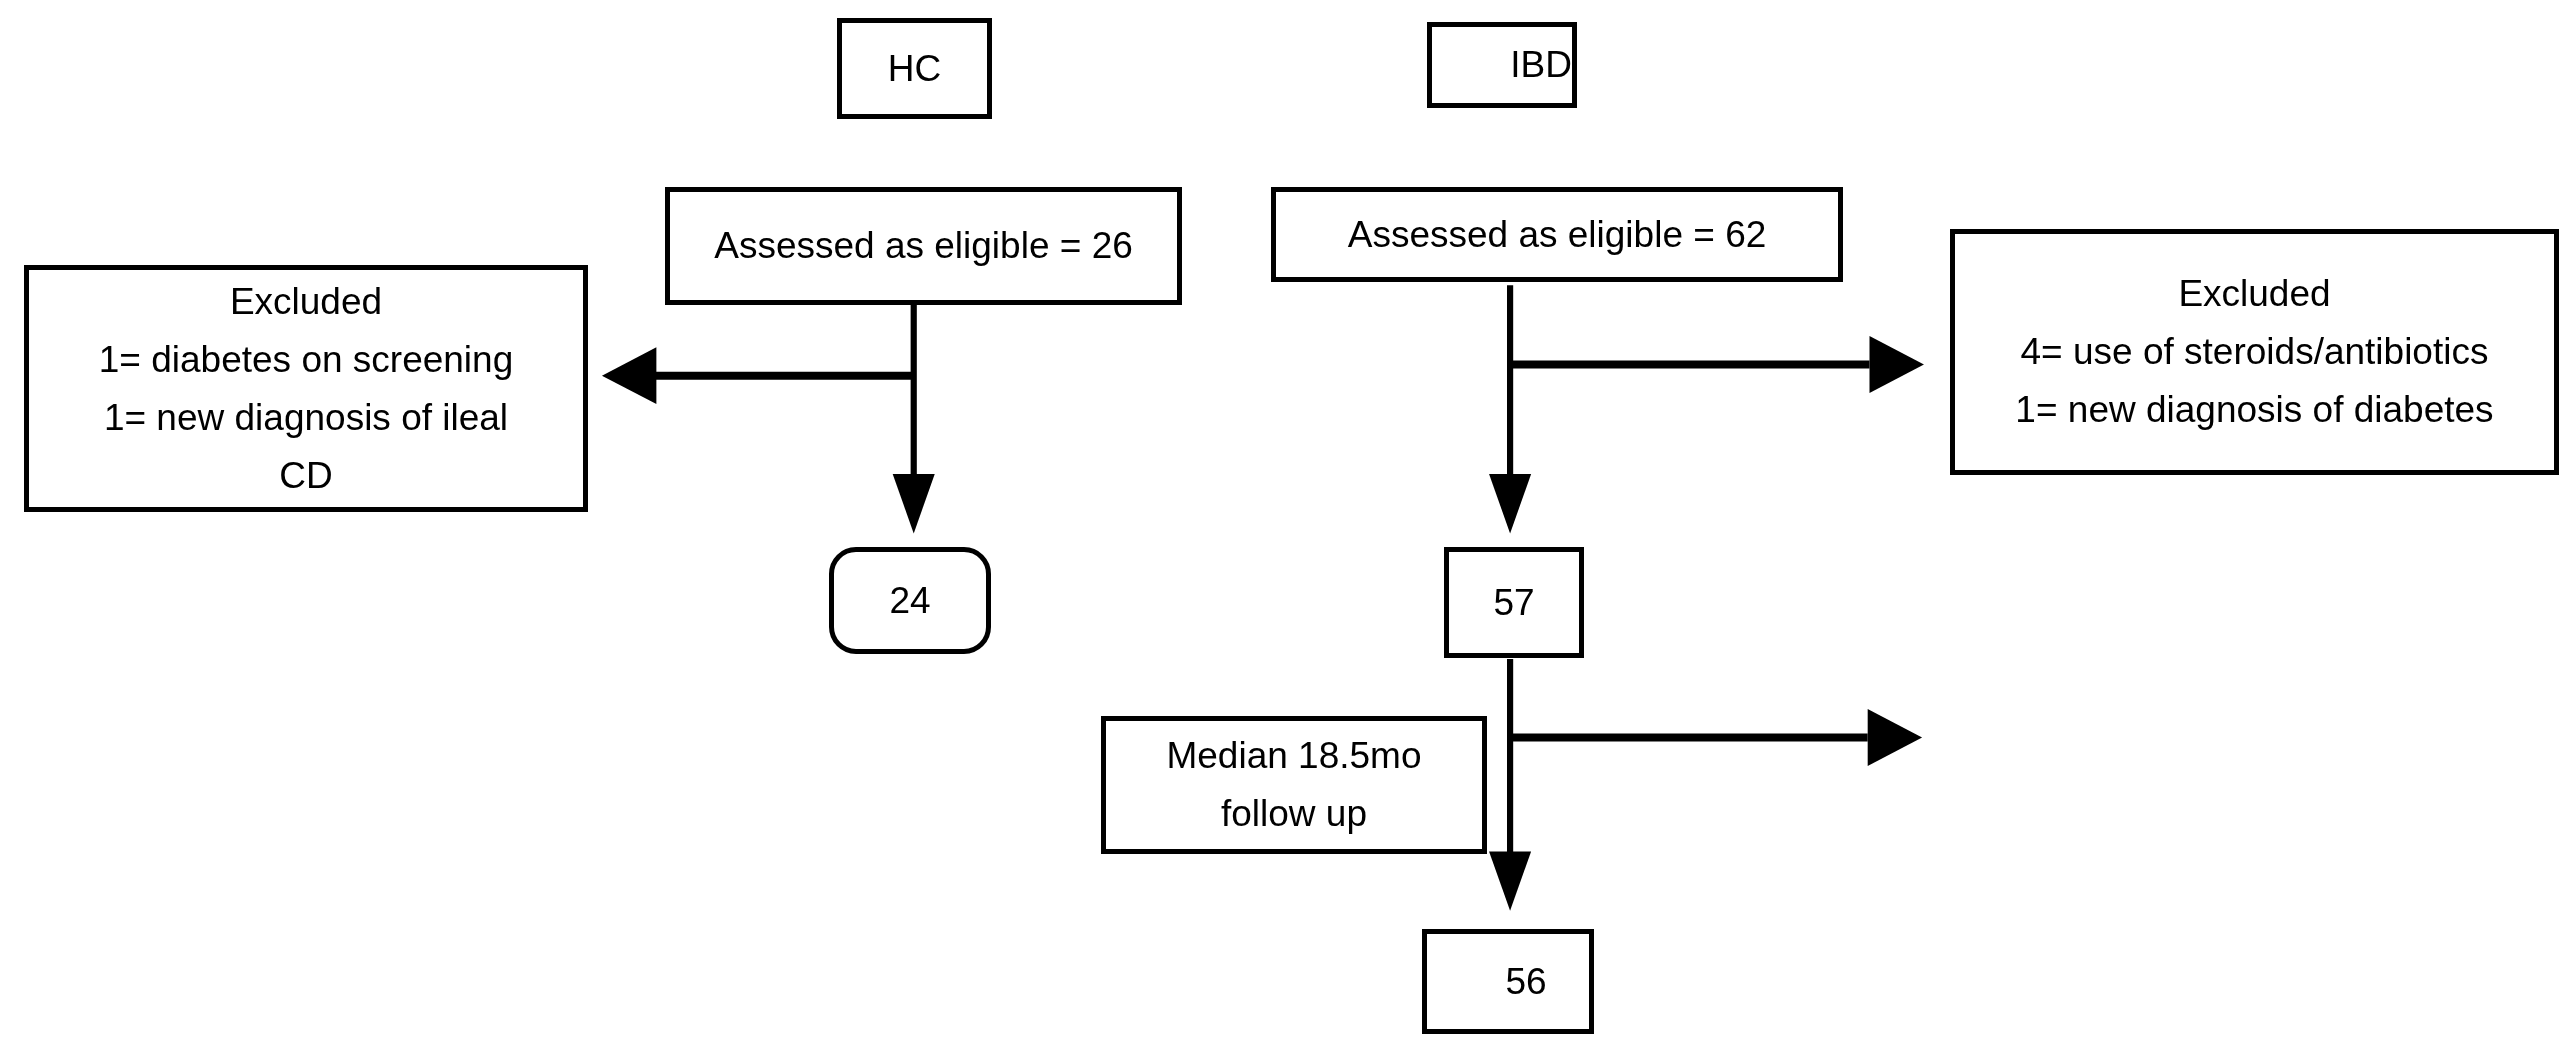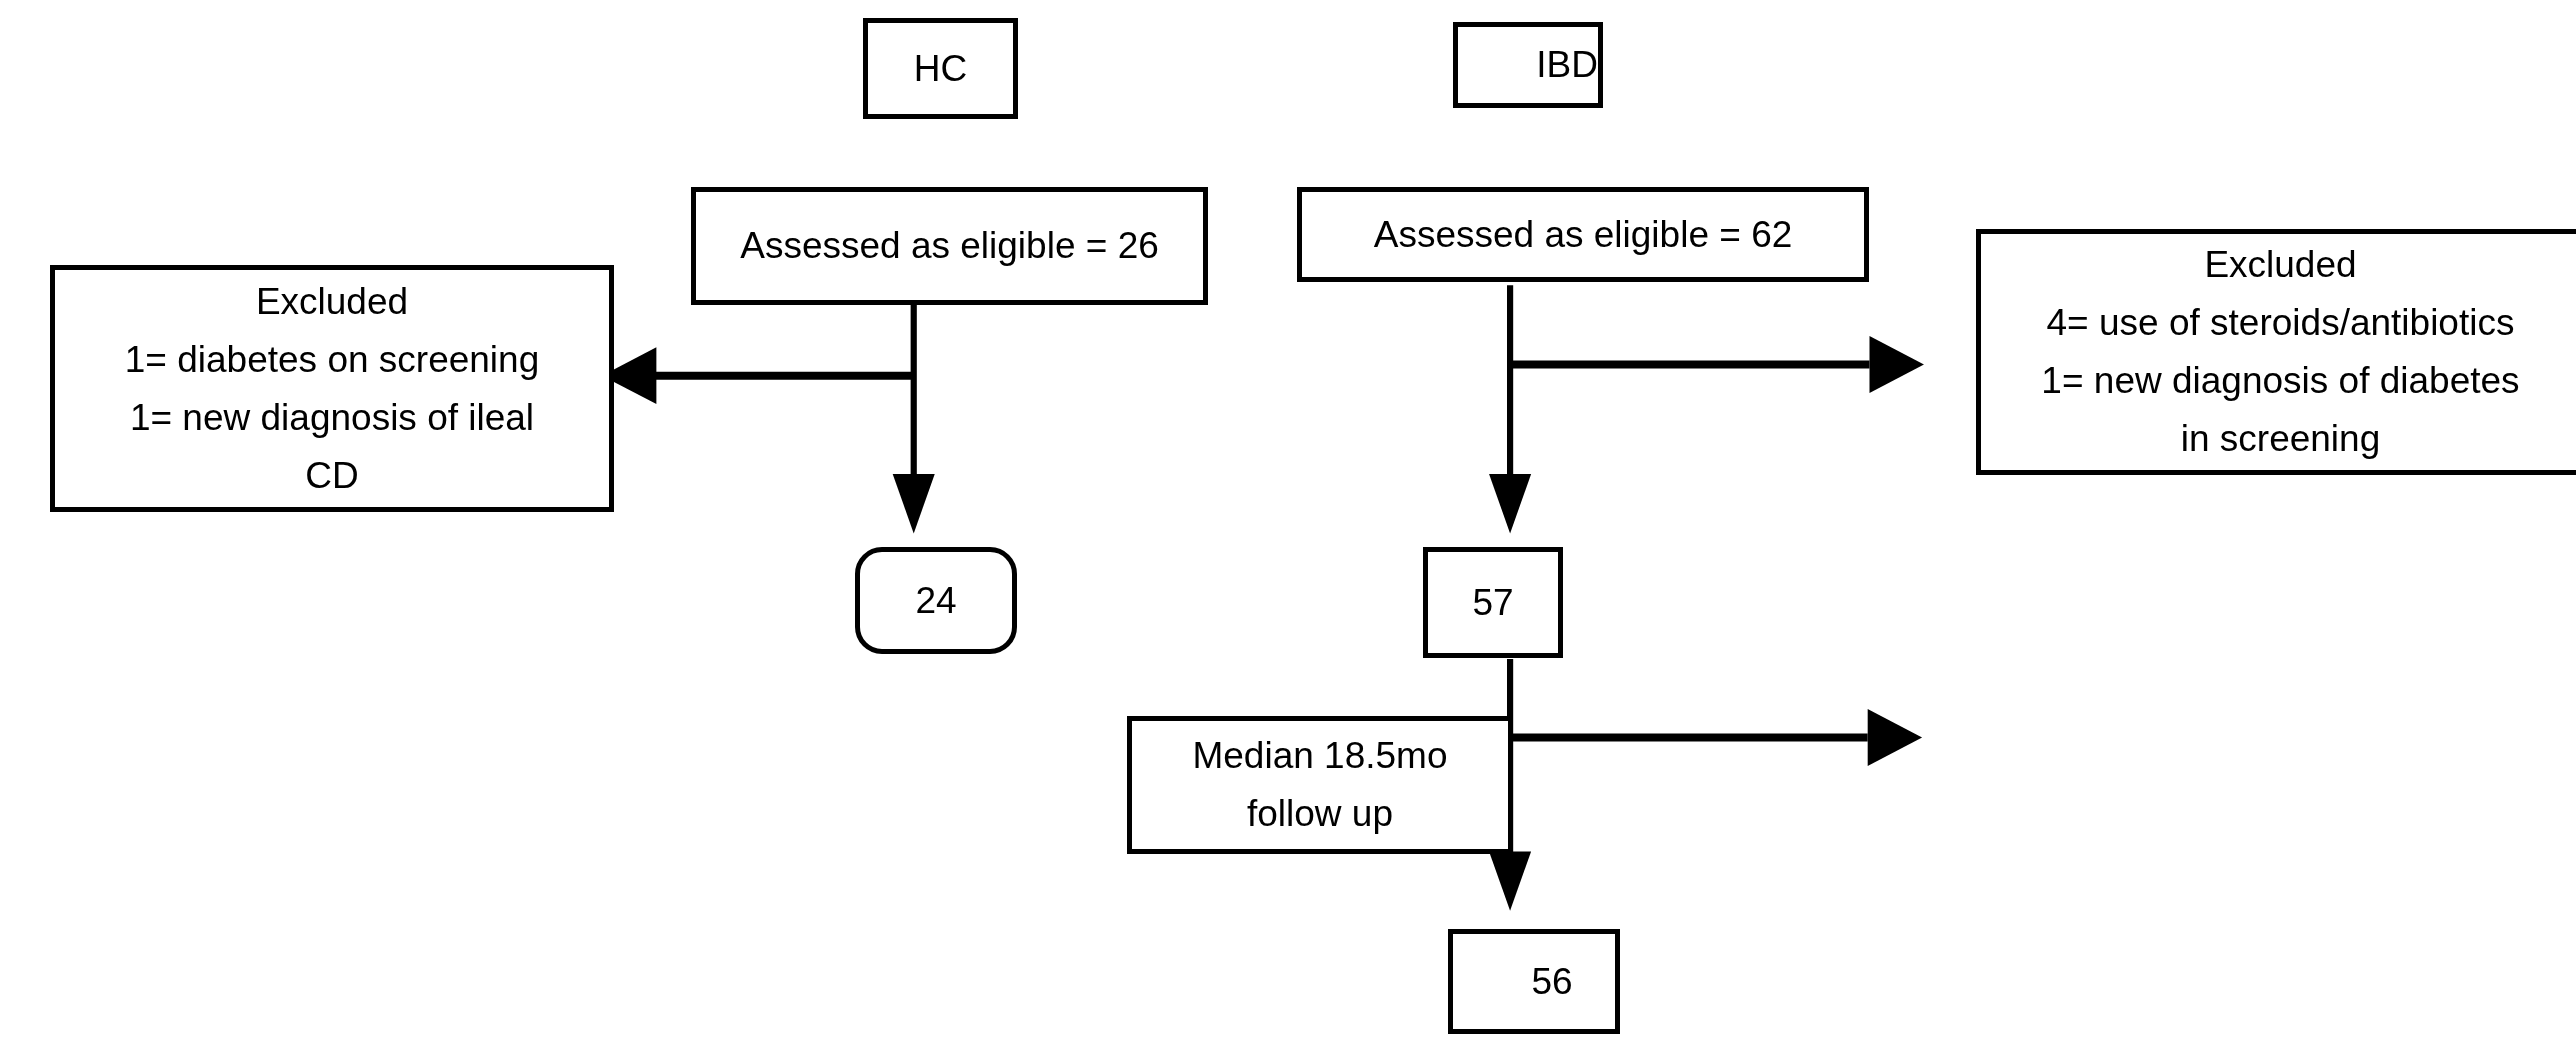--- a/index.html
+++ b/index.html
@@ -21,21 +21,20 @@
     border: 5px solid #000000;
     box-sizing: border-box;
     background: #ffffff;
     display: flex;
     flex-direction: column;
     align-items: center;
     justify-content: center;
     text-align: center;
     font-size: 37px;
     line-height: 1.25;
-    margin-left: 26px;
   }
   .node .line {
     display: block;
     line-height: 58px;
     white-space: nowrap;
   }
   #arrows {
     position: absolute;
     left: 0;
     top: 0;
@@ -45,21 +44,21 @@
   }
 
   
   #hc-box        { left: 837px; top: 18px;   width: 155px; height: 101px; }
   #ibd-box       { left: 1427px; top: 21.7px;   width: 150px; height: 86px; align-items: flex-end; }
   #assessed-hc   { left: 665px; top: 187px;  width: 517px; height: 118px; }
   #assessed-ibd  { left: 1271px; top: 187px;  width: 572px; height: 95px; }
   #excluded-hc   { left: 24px;   top: 265px;  width: 564px; height: 247px; }
   #excluded-ibd  { left: 1950px; top: 229px;  width: 609px; height: 246px; }
   #count-hc      { left: 829px; top: 547px;  width: 162px; height: 107px; border-radius: 27px; }
-  #count-ibd     { left: 1397px; top: 547px;  width: 140px; height: 111px; }
+  #count-ibd     { left: 1444px; top: 547px;  width: 140px; height: 111px; }
   #median-box    { left: 1101px; top: 716px; width: 386px; height: 138px; }
   #lost-box      { left: 1960px; top: 681px; width: 565px; height: 106px; }
   #count-final   { left: 1422px; top: 929px; width: 172px; height: 105px; padding-left: 36px; }
 </style>
 </head>
 <body>
 
 <div id="canvas">
 
   <svg id="arrows" viewBox="0 0 4164 1713" xmlns="http://www.w3.org/2000/svg">
@@ -100,21 +99,20 @@
   <div class="node" id="excluded-hc">
     <span class="line">Excluded</span>
     <span class="line">1= diabetes on screening</span>
     <span class="line">1= new diagnosis of ileal</span>
     <span class="line">CD</span>
   </div>
   <div class="node" id="excluded-ibd">
     <span class="line">Excluded</span>
     <span class="line">4= use of steroids/antibiotics</span>
     <span class="line">1= new diagnosis of diabetes</span>
-    <span class="line">in screening</span>
   </div>
 
   <div class="node" id="count-hc">
     <span class="line">24</span>
   </div>
   <div class="node" id="count-ibd">
     <span class="line">57</span>
   </div>
 
   <div class="node" id="median-box">

